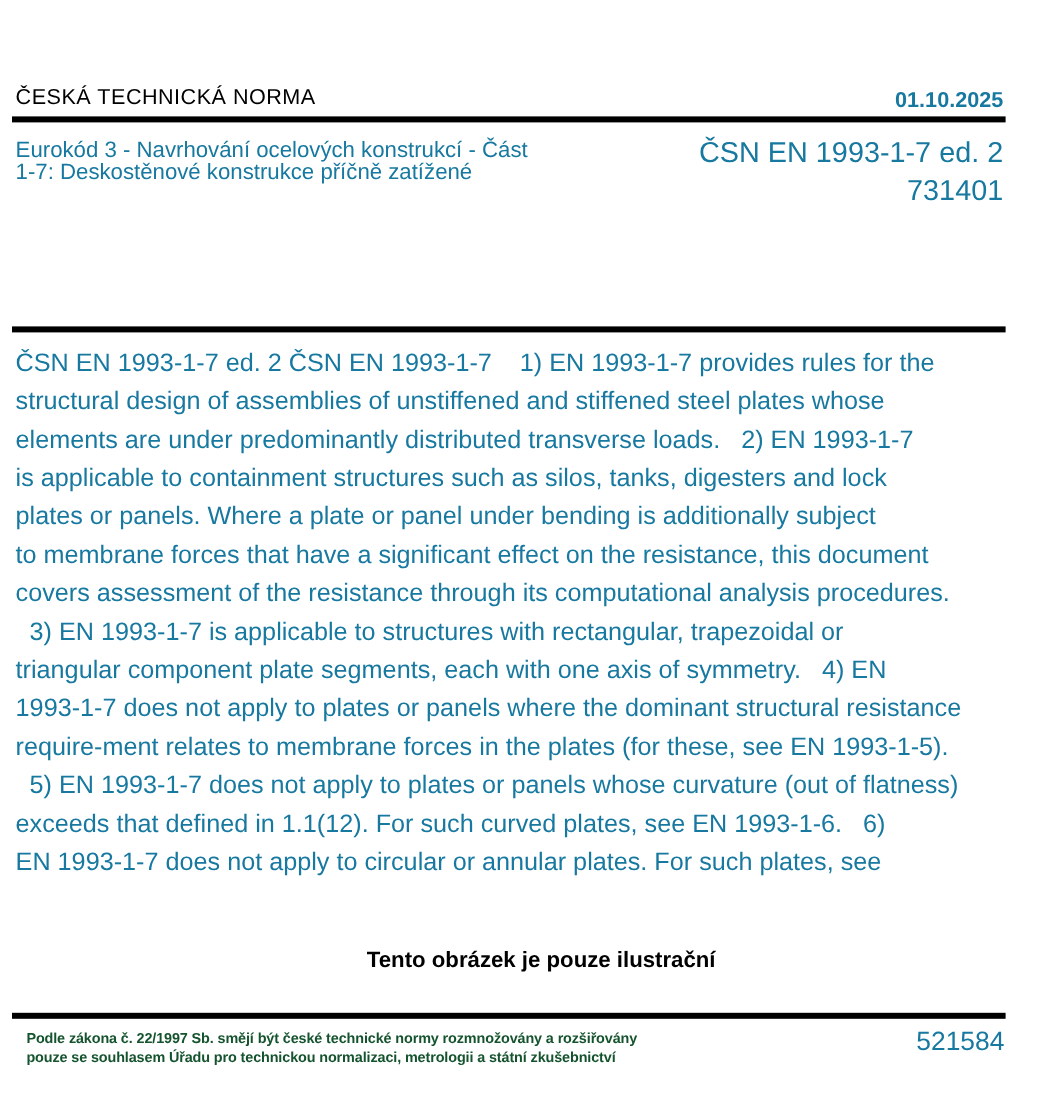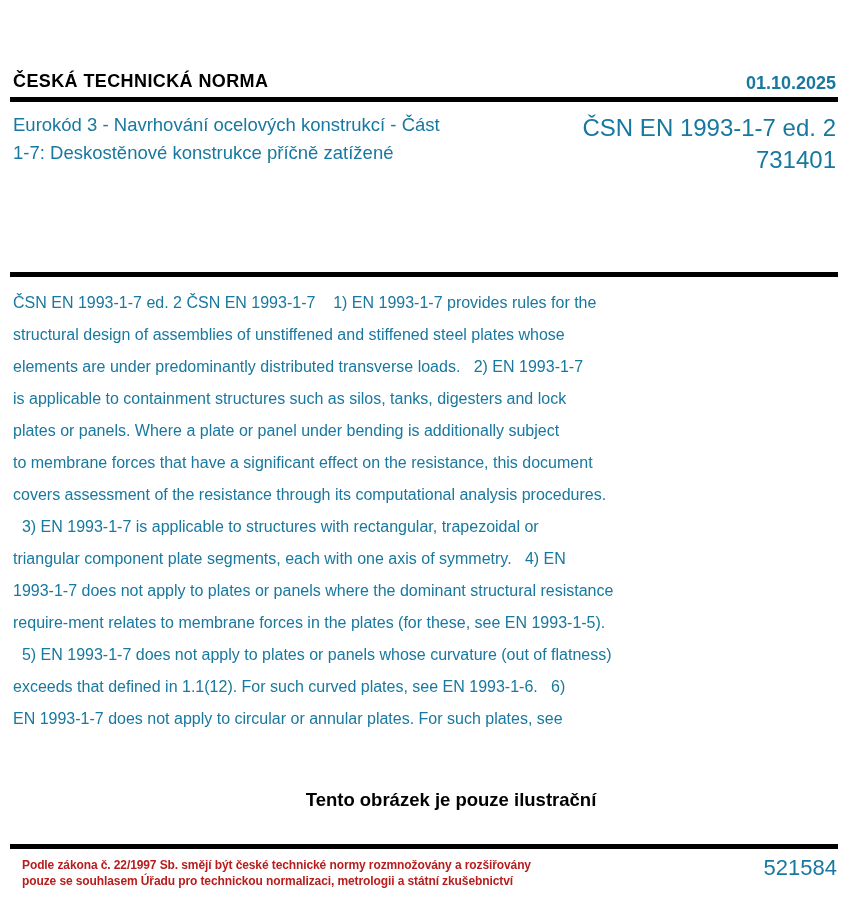--- a/index.html
+++ b/index.html
@@ -16,21 +16,21 @@
     overflow: hidden;
   }
   .accent { color: #1778A0; }
 
   
   #norma-heading {
     position: absolute;
     left: 13px;
     top: 71px;
     font-size: 18px;
-    font-weight: bold;
+    font-weight: normal;
     color: #000;
     letter-spacing: 0.4px;
     white-space: nowrap;
   }
   #header-date {
     position: absolute;
     right: 29px;
     top: 73px;
     font-size: 18px;
     white-space: nowrap;
@@ -48,40 +48,40 @@
   #rule-footer { top: 844px; }
 
   
   .title-line {
     position: absolute;
     left: 13px;
     font-size: 18.5px;
     white-space: nowrap;
   }
   #title-line-1 { top: 114px; }
-  #title-line-2 { top: 142px; }
+  #title-line-2 { top: 132px; }
   .ref-line {
     position: absolute;
     right: 29px;
     font-size: 24px;
     text-align: right;
     white-space: nowrap;
   }
   #ref-designation { top: 114px; }
   #ref-class-number { top: 146px; }
 
   
   #body-text {
     position: absolute;
     left: 13px;
     top: 287px;
     width: 830px;
   }
   .body-line {
-    font-size: 16px;
+    font-size: 21px;
     line-height: 32px;
     white-space: pre;
   }
 
   
   #illustration-note {
     position: absolute;
     left: 0;
     top: 789px;
     width: 834px;
@@ -94,21 +94,21 @@
     white-space: nowrap;
   }
 
   
   #legal-text {
     position: absolute;
     left: 22px;
     top: 857px;
     font-size: 12px;
     font-weight: bold;
-    color: #b91c1c;
+    color: #14532d;
     line-height: 16px;
     letter-spacing: -0.1px;
   }
   .legal-line { white-space: nowrap; }
   #order-number {
     position: absolute;
     right: 28px;
     top: 855px;
     font-size: 22px;
     text-align: right;

